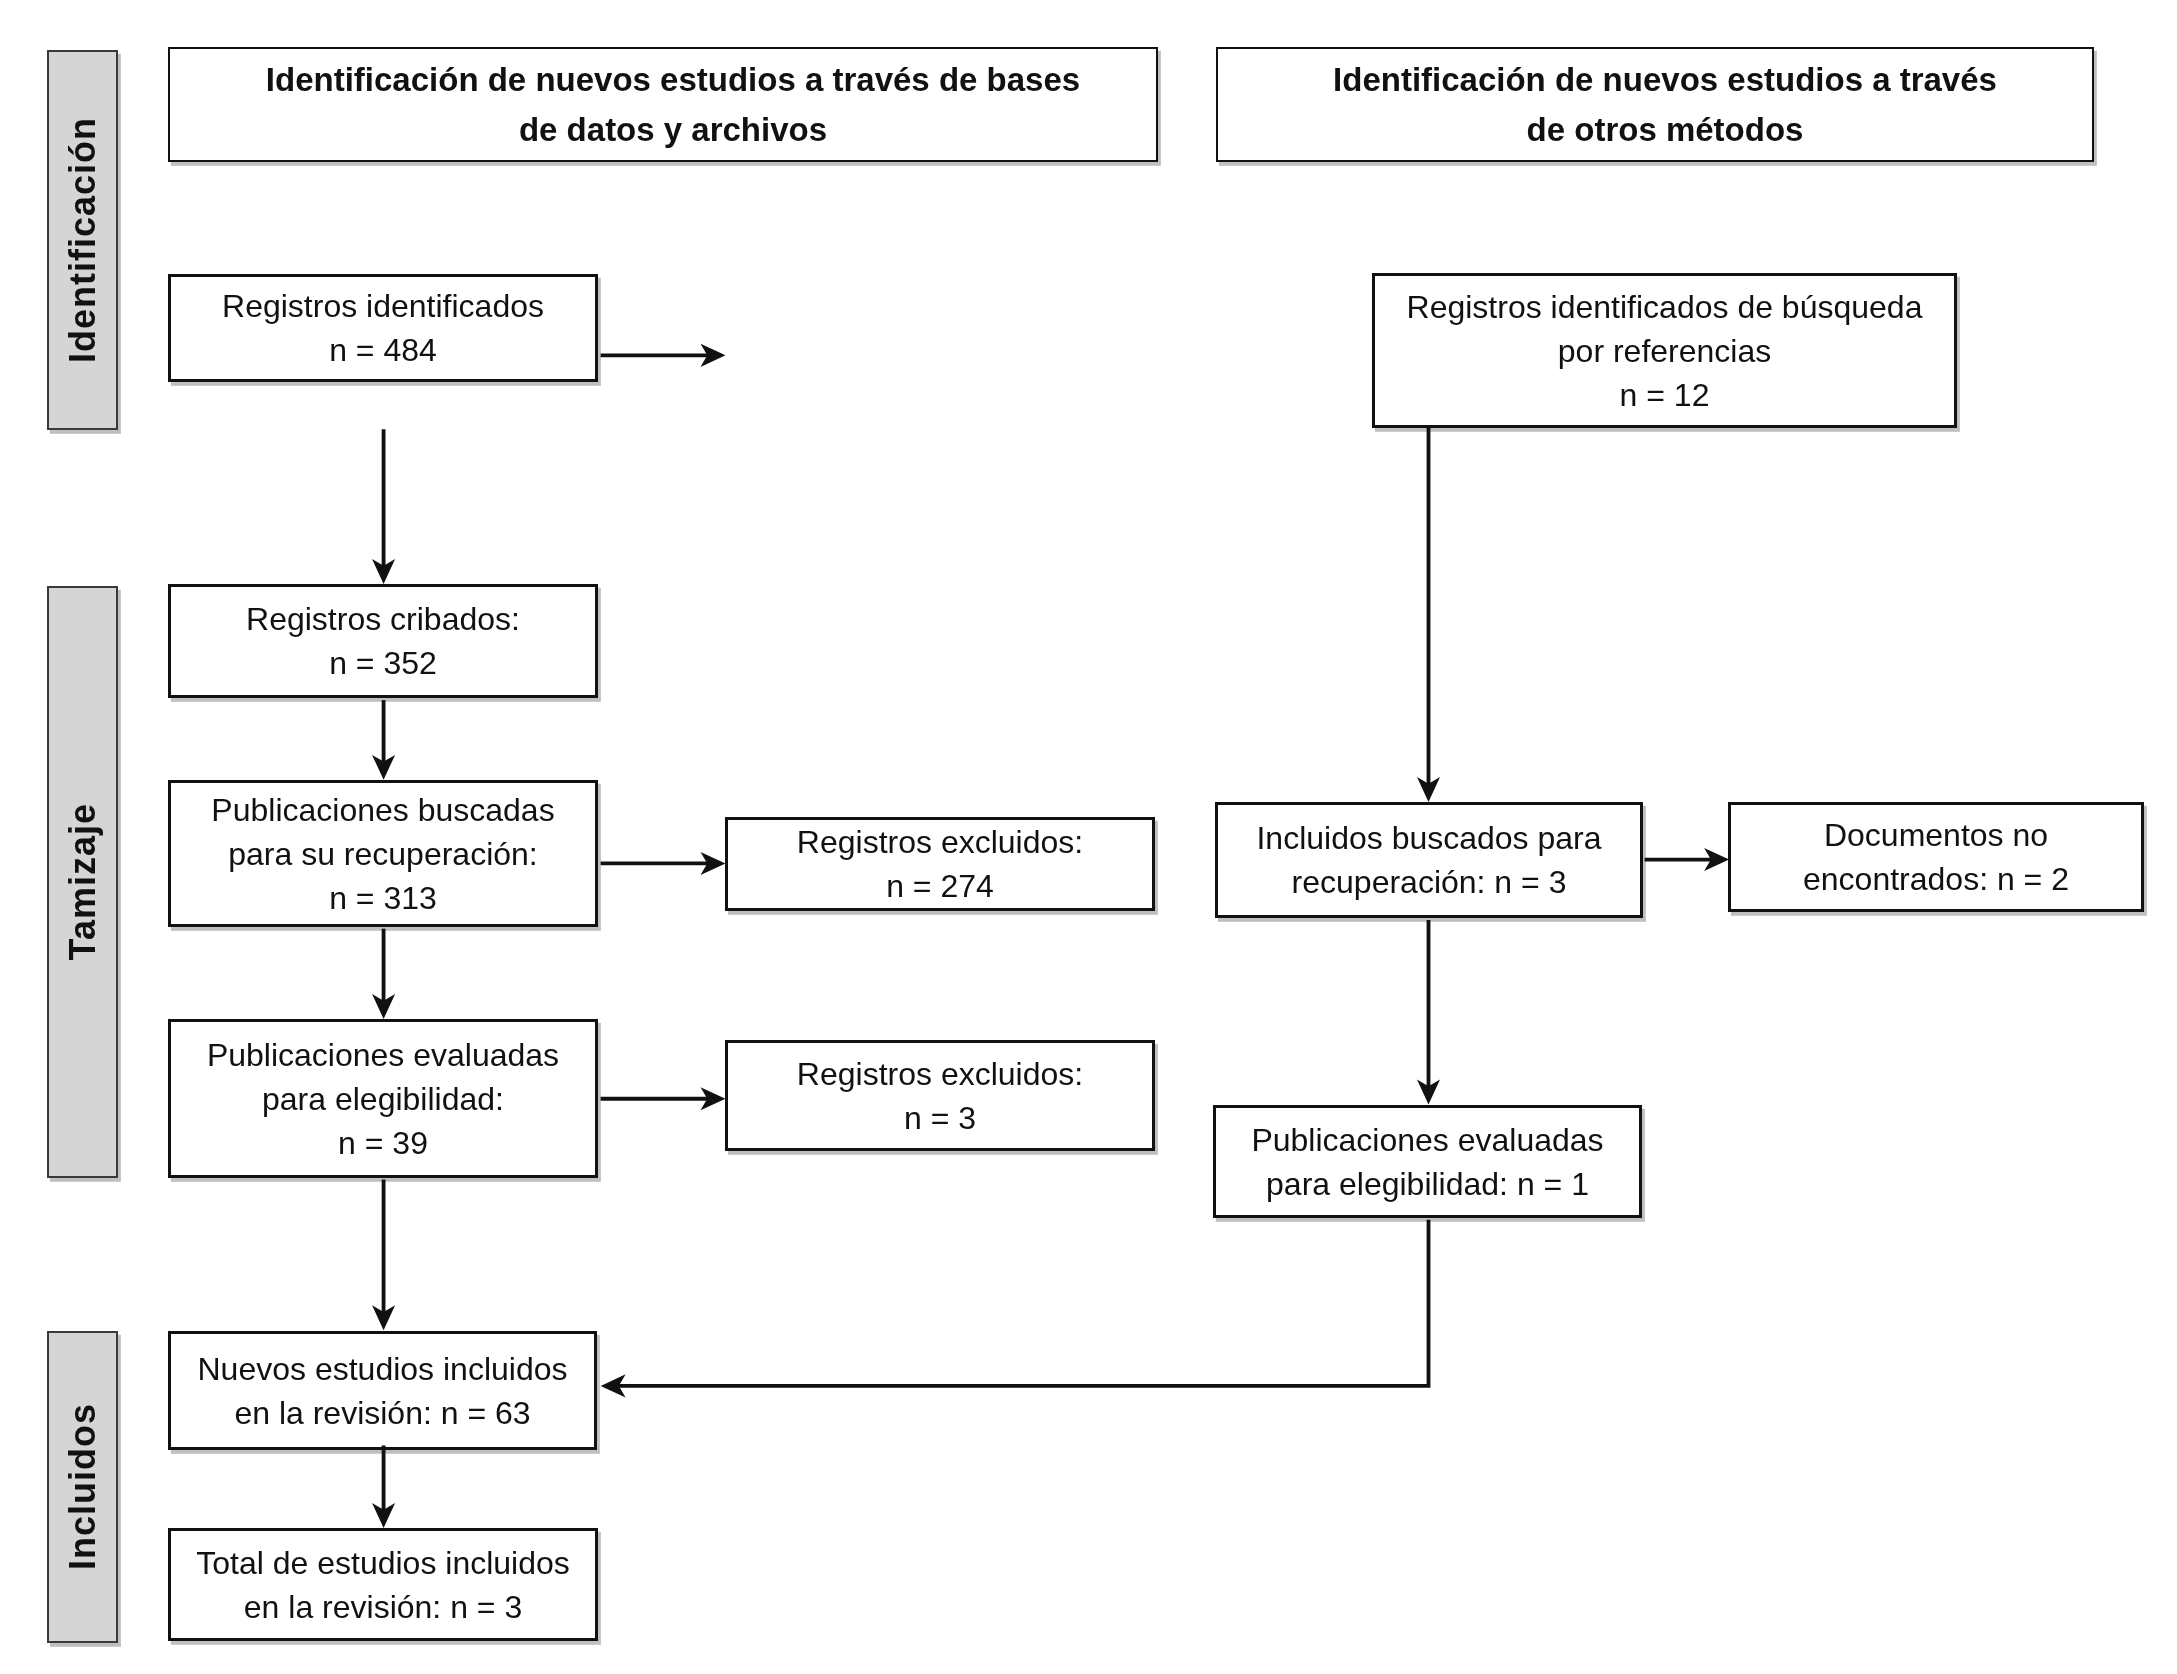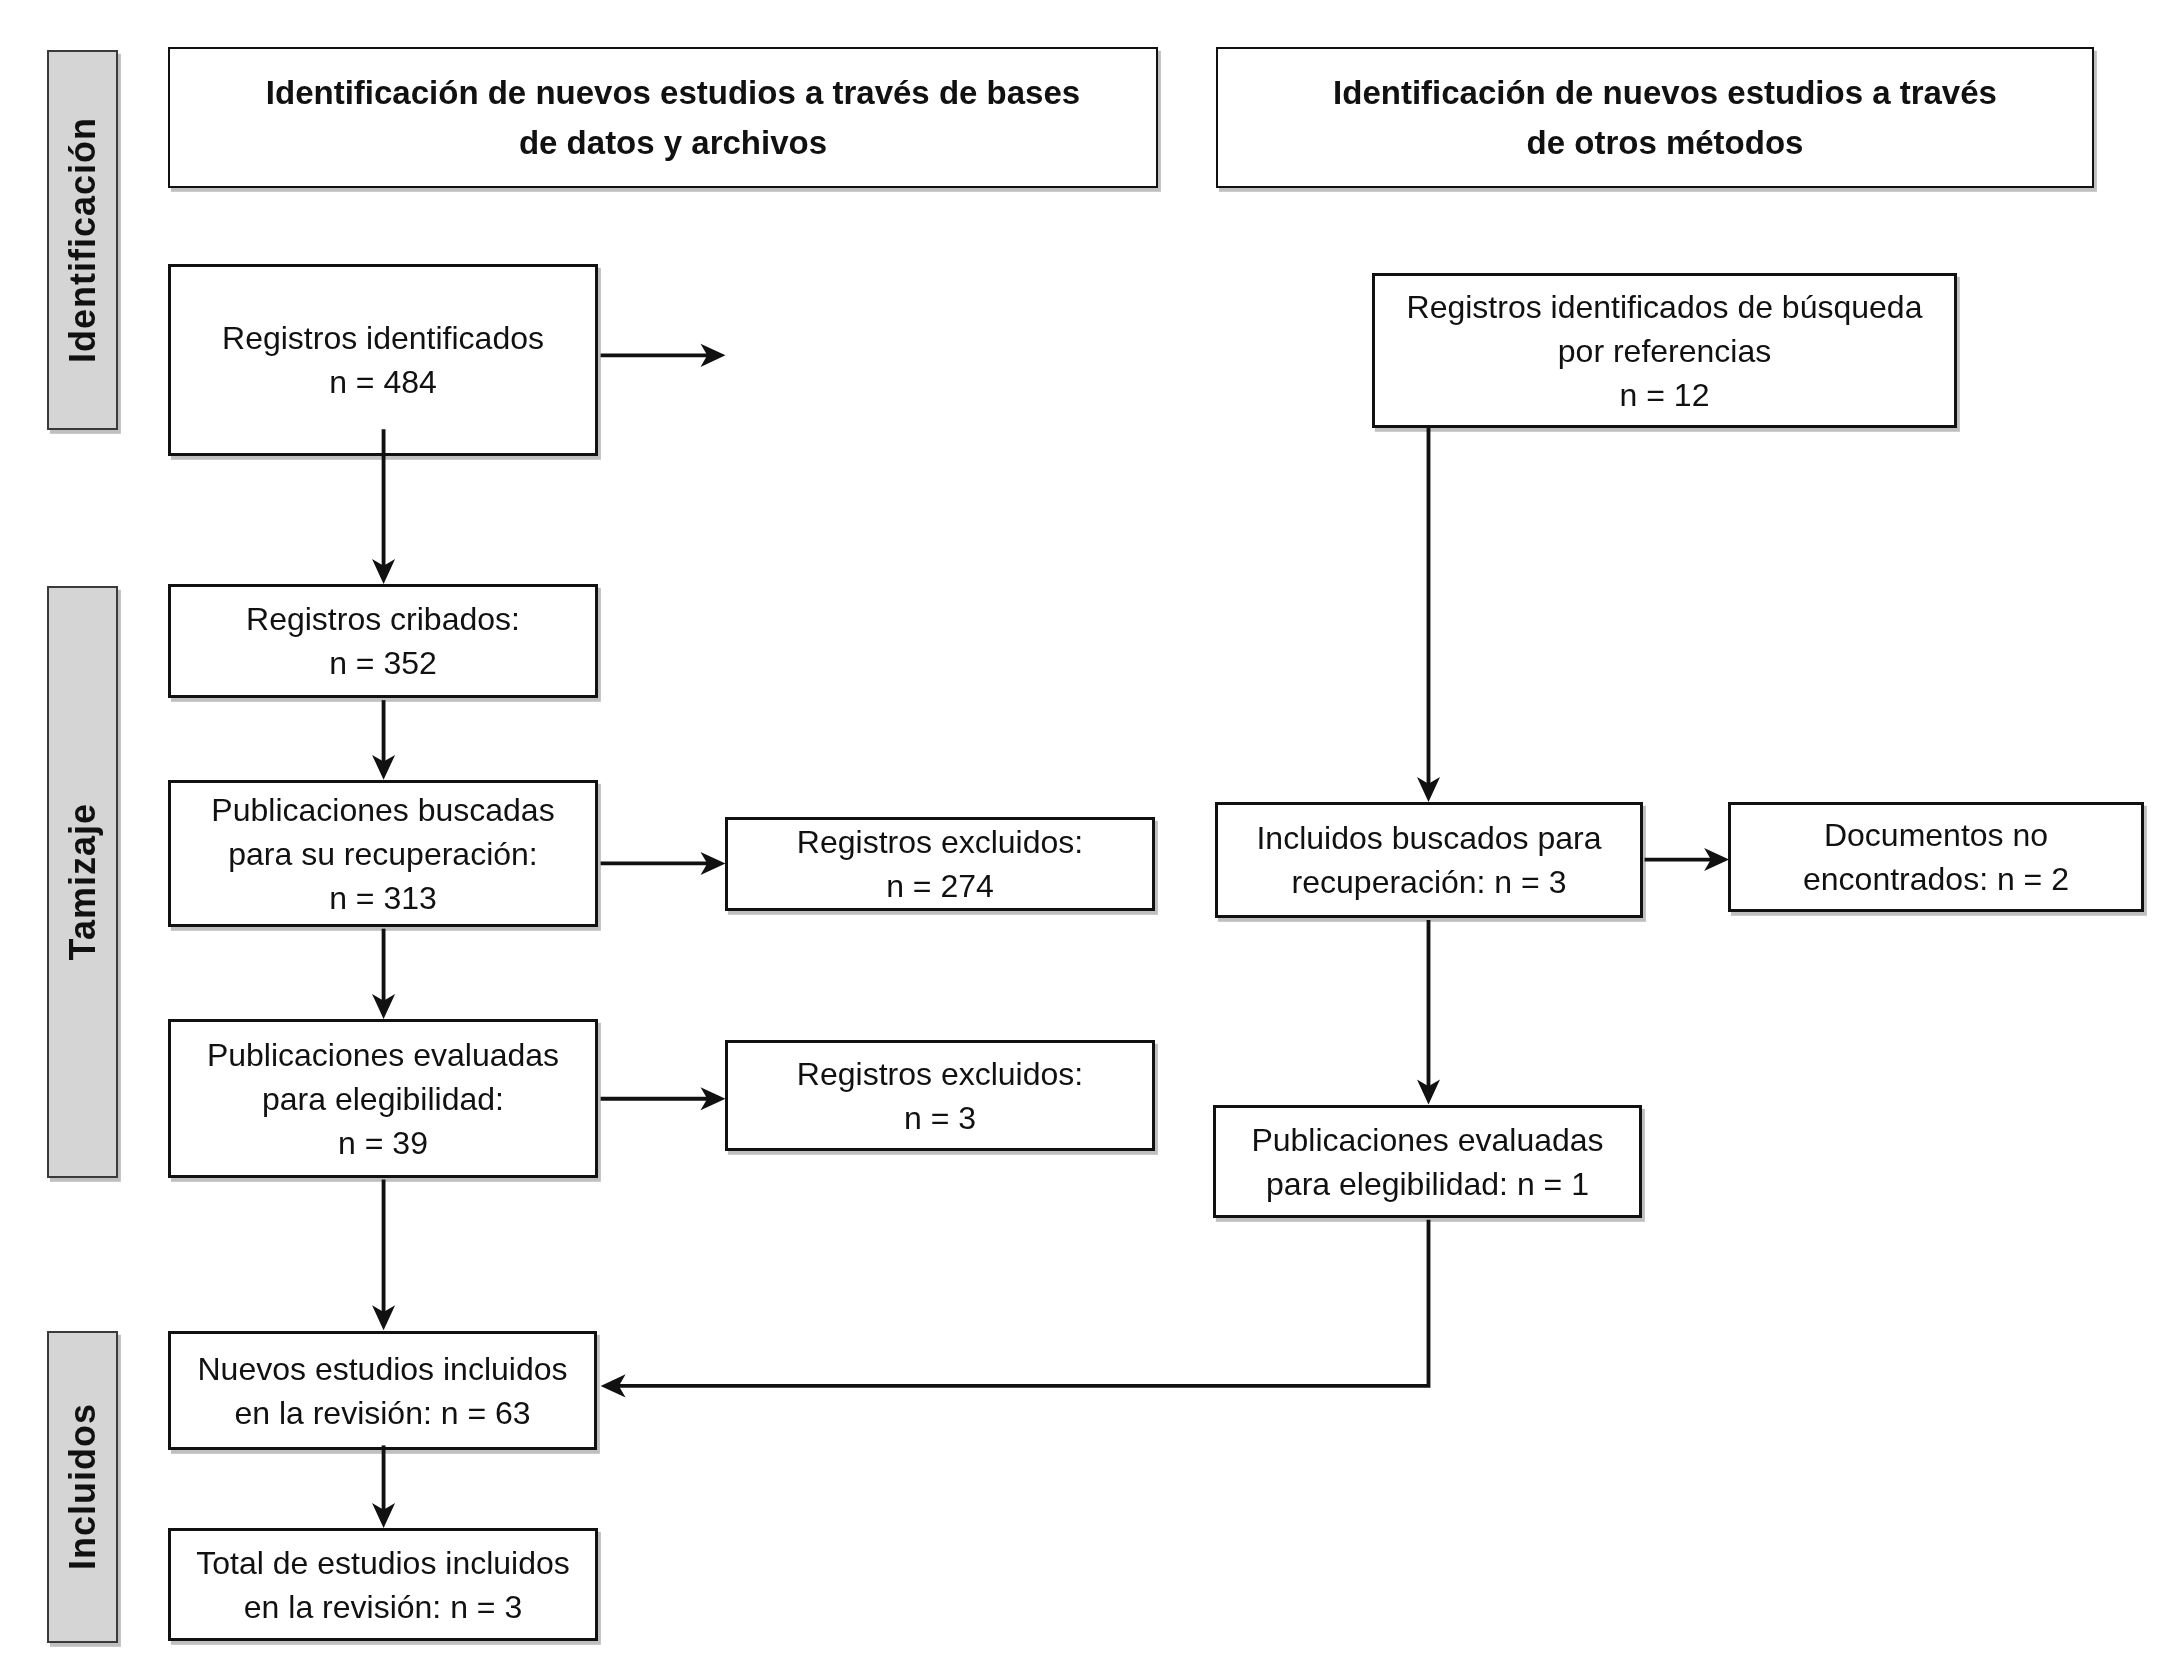--- a/index.html
+++ b/index.html
@@ -17,21 +17,21 @@
     display:flex;align-items:center;justify-content:center;
     box-shadow:2.9px 3.8px 0 rgba(0,0,0,0.25);
   }
   .bar span{
     writing-mode:vertical-rl;transform:rotate(180deg);
     font-weight:bold;font-size:36px;letter-spacing:1px;white-space:nowrap;
   }
 
   
   .hdr{
-    position:absolute;top:47px;height:141px;
+    position:absolute;top:47px;height:115px;
     background:#ffffff;border:2.9px solid #111111;box-sizing:border-box;
     display:flex;flex-direction:column;align-items:center;justify-content:center;
     font-weight:bold;font-size:33px;line-height:50px;text-align:center;
     box-shadow:2.9px 3.8px 0 rgba(0,0,0,0.25);
     padding-left:20px;
   }
 
   
   .box{
     position:absolute;
@@ -61,21 +61,21 @@
 
   <div class="hdr" style="left:168px;width:990px">
     <span>Identificación de nuevos estudios a través de bases</span>
     <span>de datos y archivos</span>
   </div>
   <div class="hdr" style="left:1216px;width:878px">
     <span>Identificación de nuevos estudios a través</span>
     <span>de otros métodos</span>
   </div>
 
-  <div class="box" style="left:168px;top:264px;width:430px;height:192px">
+  <div class="box" style="left:168px;top:274px;width:430px;height:108px">
     <span>Registros identificados</span>
     <span>n = 484</span>
   </div>
   <div class="box" style="left:168px;top:584px;width:430px;height:114px">
     <span>Registros cribados:</span>
     <span>n = 352</span>
   </div>
   <div class="box" style="left:168px;top:780px;width:430px;height:147px">
     <span>Publicaciones buscadas</span>
     <span>para su recuperación:</span>

